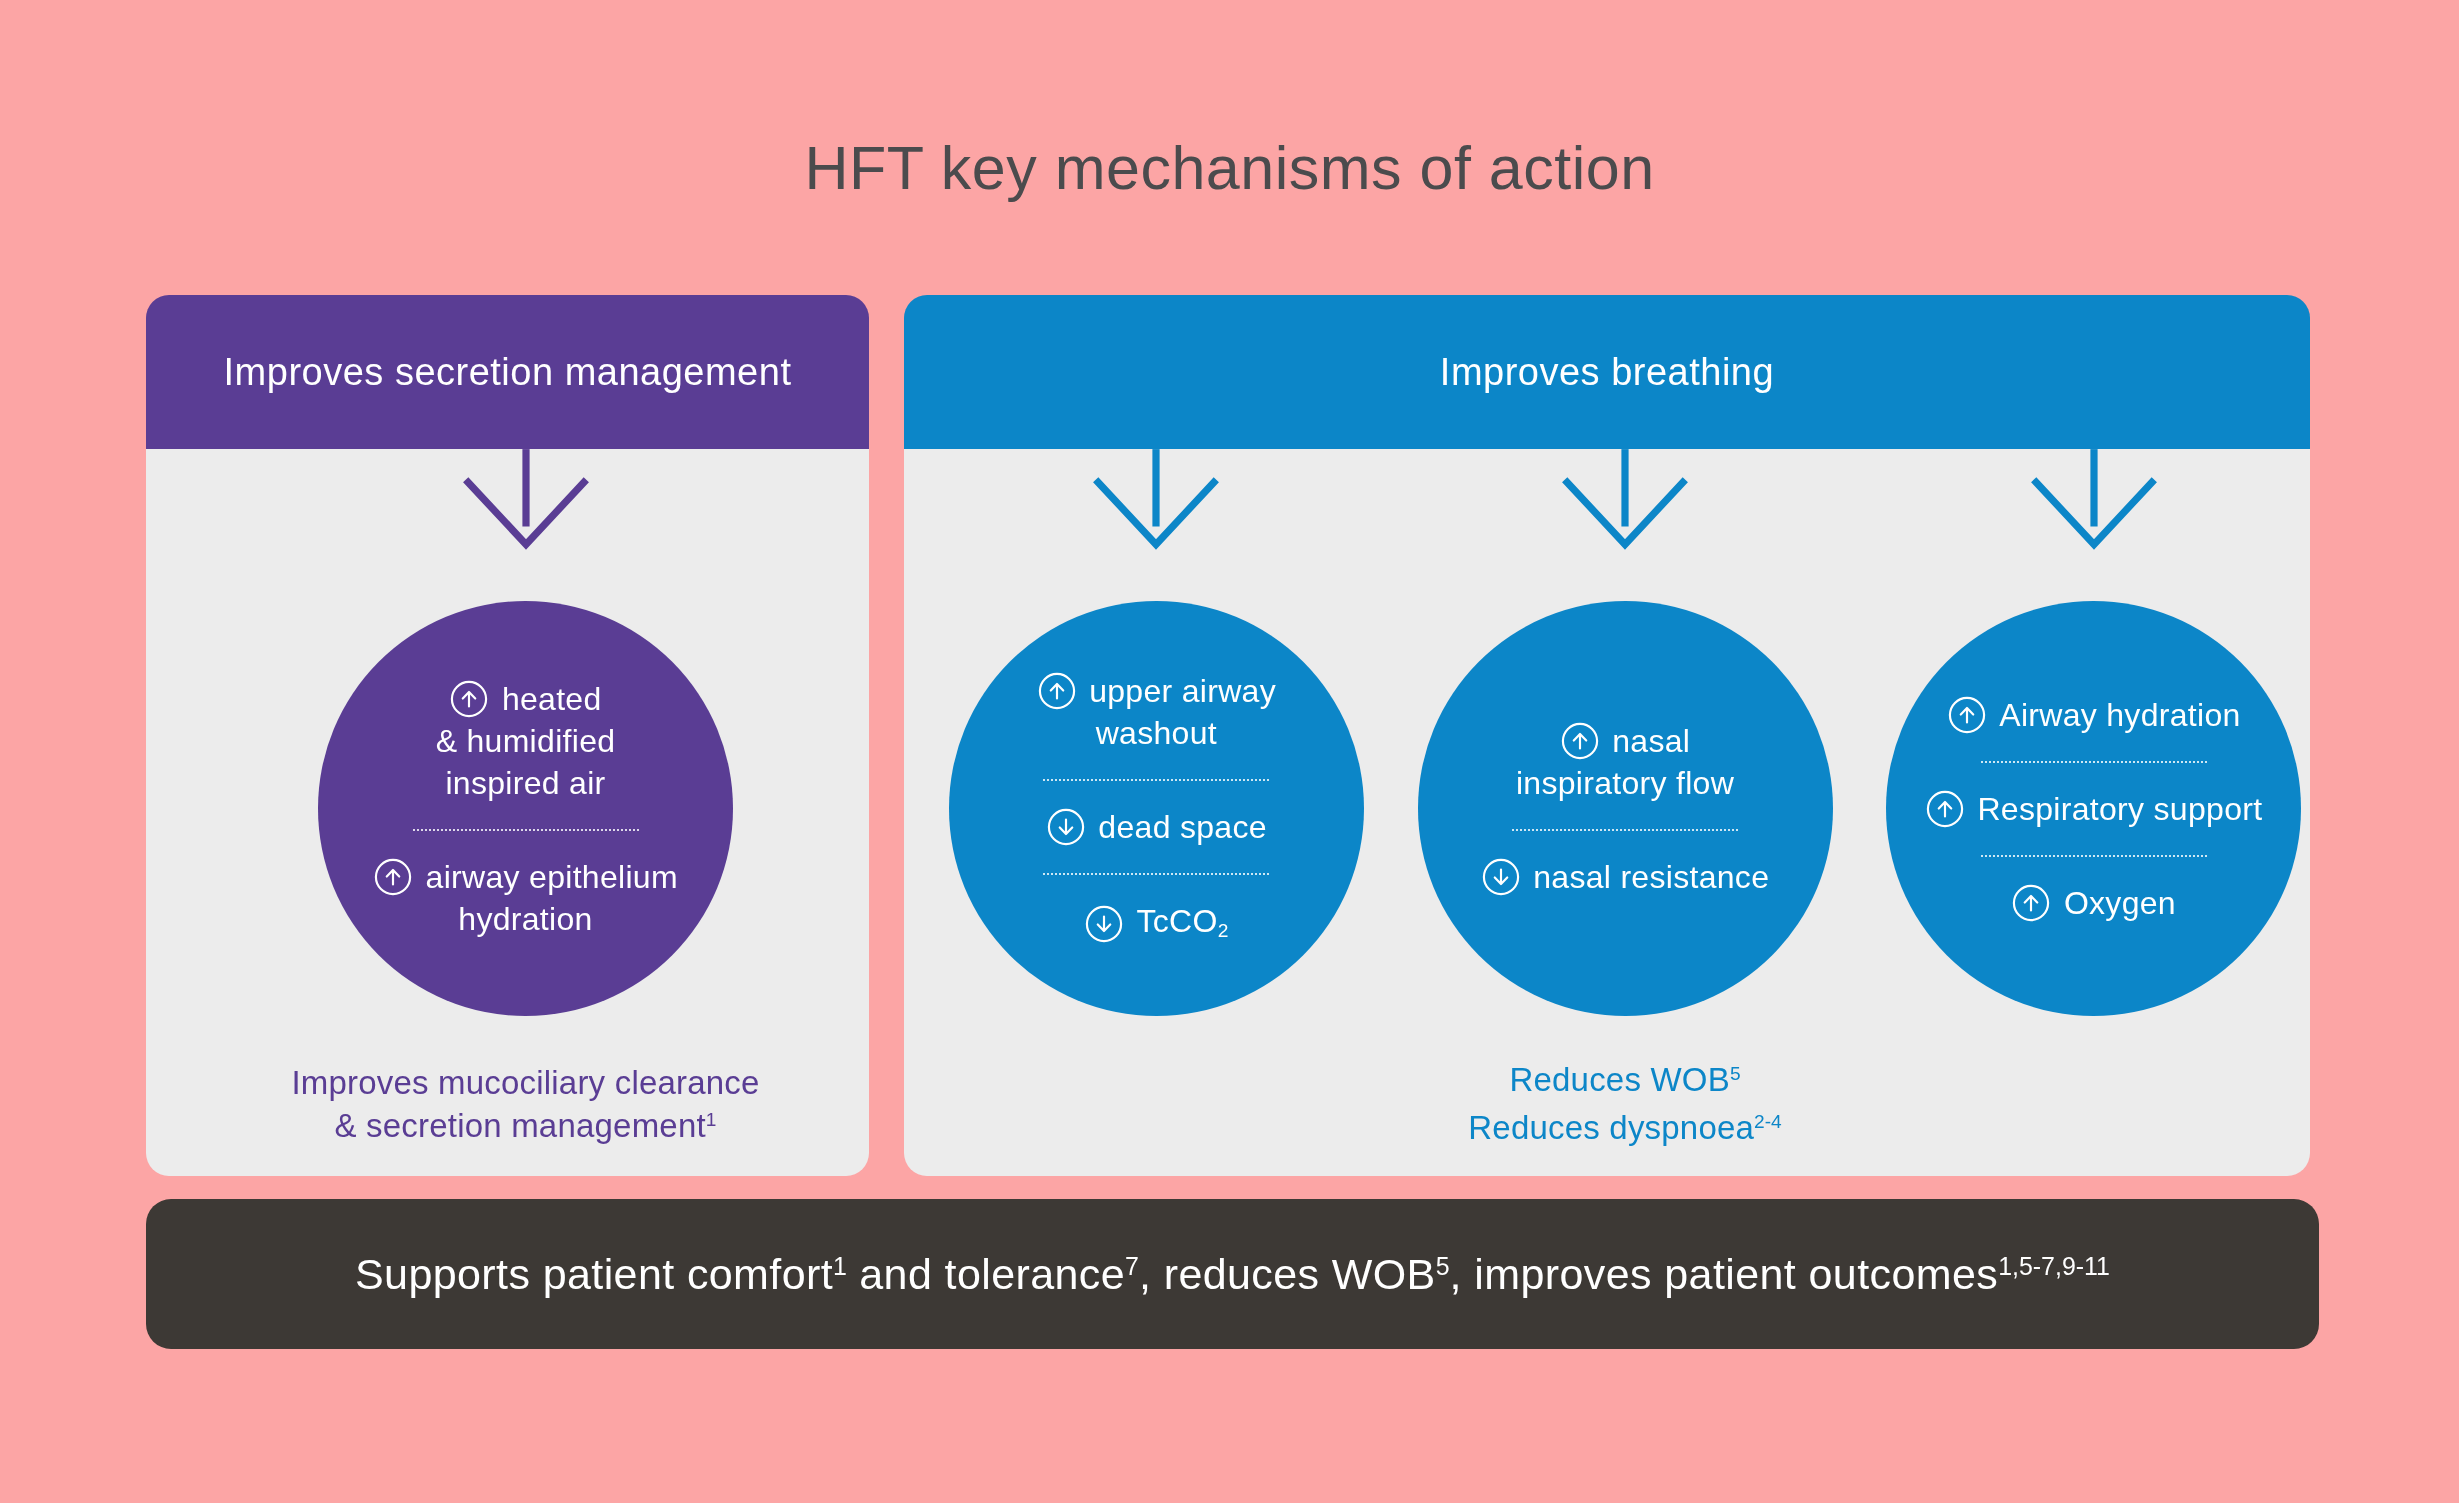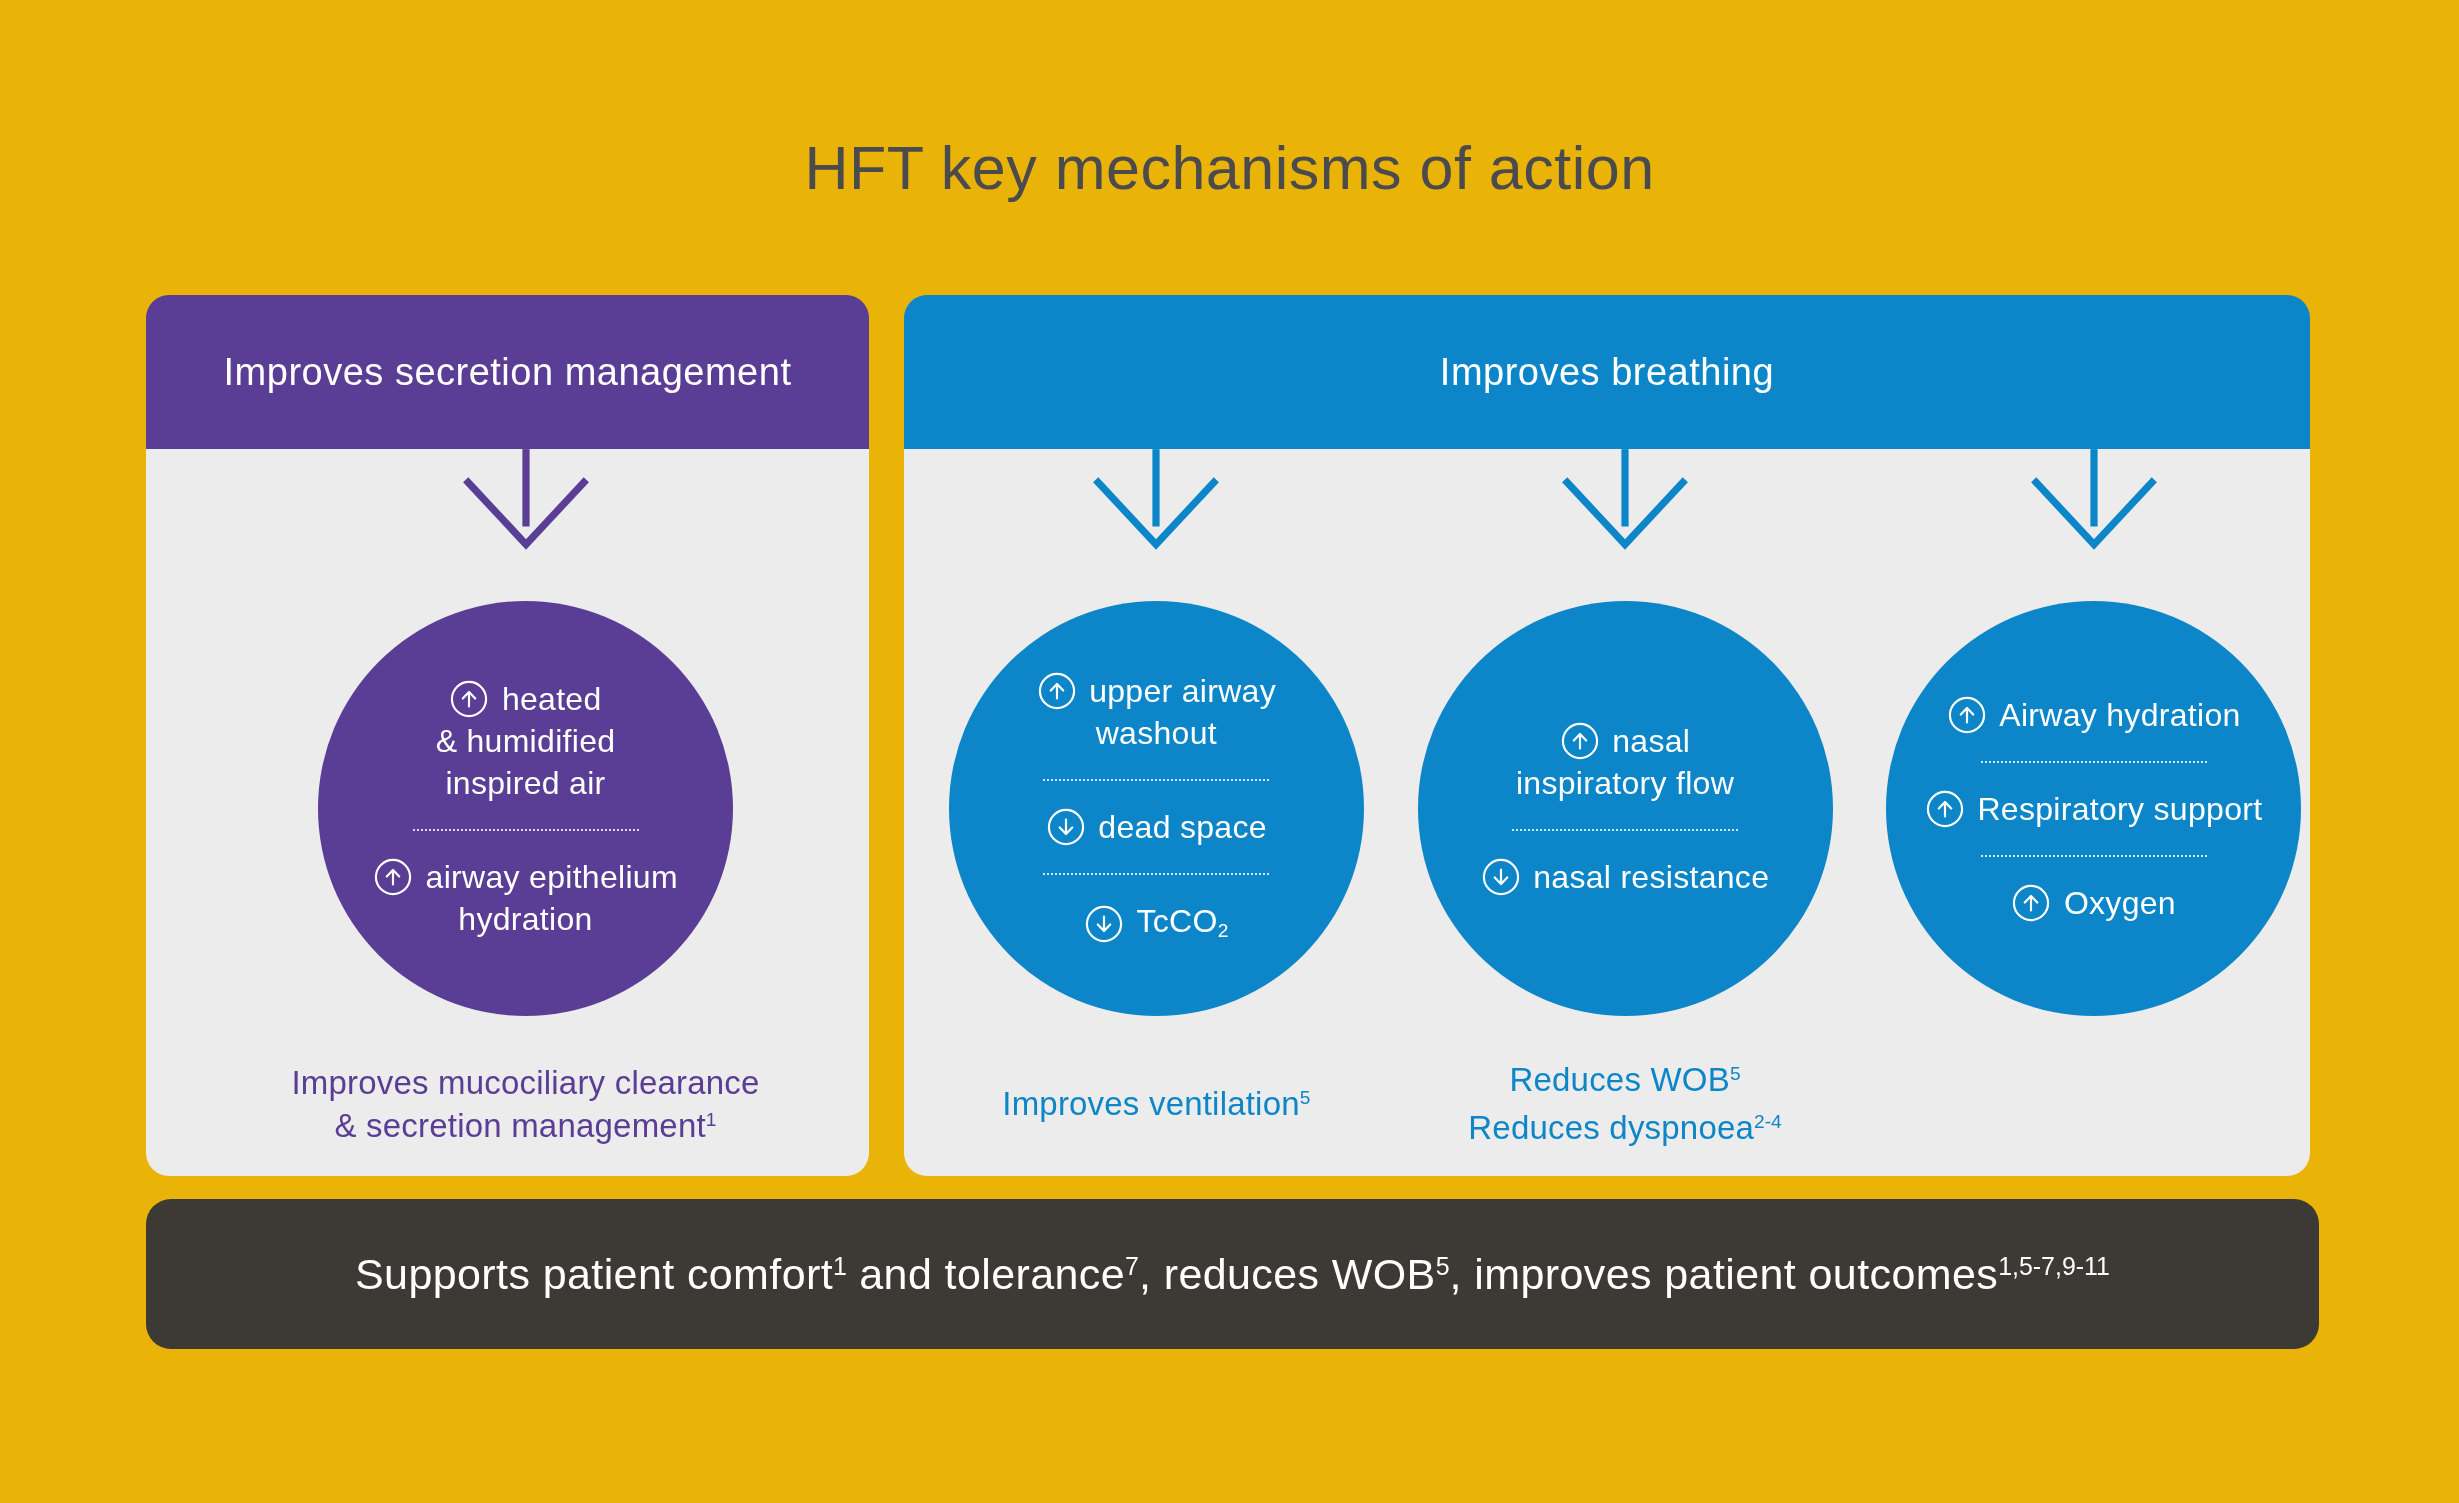--- a/index.html
+++ b/index.html
@@ -1,19 +1,19 @@
 <!DOCTYPE html>
 <html style="--purple: #5A3D94; --blue: #0C86C8; --panel_bg: #ECECEC; --footer_bg: #3D3935; --title_text: #4B4B4D;"><head>
 <meta charset="utf-8">
 <style>
   html,body{margin:0;padding:0;background:#ffffff;}
   .canvas{
     position:relative;
     width:2459px;height:1503px;
-    background:#eab308;
+    background:#fca5a5;
     overflow:hidden;
     font-family:"Liberation Sans","DejaVu Sans",sans-serif;
   }
   .title{
     padding-top:134px;
     text-align:center;
     font-size:61px;
     line-height:69px;
     font-weight:300;
     letter-spacing:0.5px;
@@ -212,23 +212,20 @@
             <div class="sep"></div>
             <div class="item">
               <div class="line--lead">
                 <svg class="mini-icon" viewBox="0 0 48 48">
                     <use href="#icon-arrow-down-circled"></use>
                   </svg>
                 <span><span>TcCO</span><sub>2</sub></span>
               </div>
             </div>
           </div>
-          <div class="caption">
-            <div><span>Improves ventilation</span><sup>5</sup></div>
-          </div>
         </div>
 
         <div class="column">
           <svg class="flow-arrow" viewBox="0 0 160 112">
               <use href="#icon-down-arrow"></use>
             </svg>
           <div class="circle">
             <div class="item">
               <div class="line--lead">
                 <svg class="mini-icon" viewBox="0 0 48 48">

